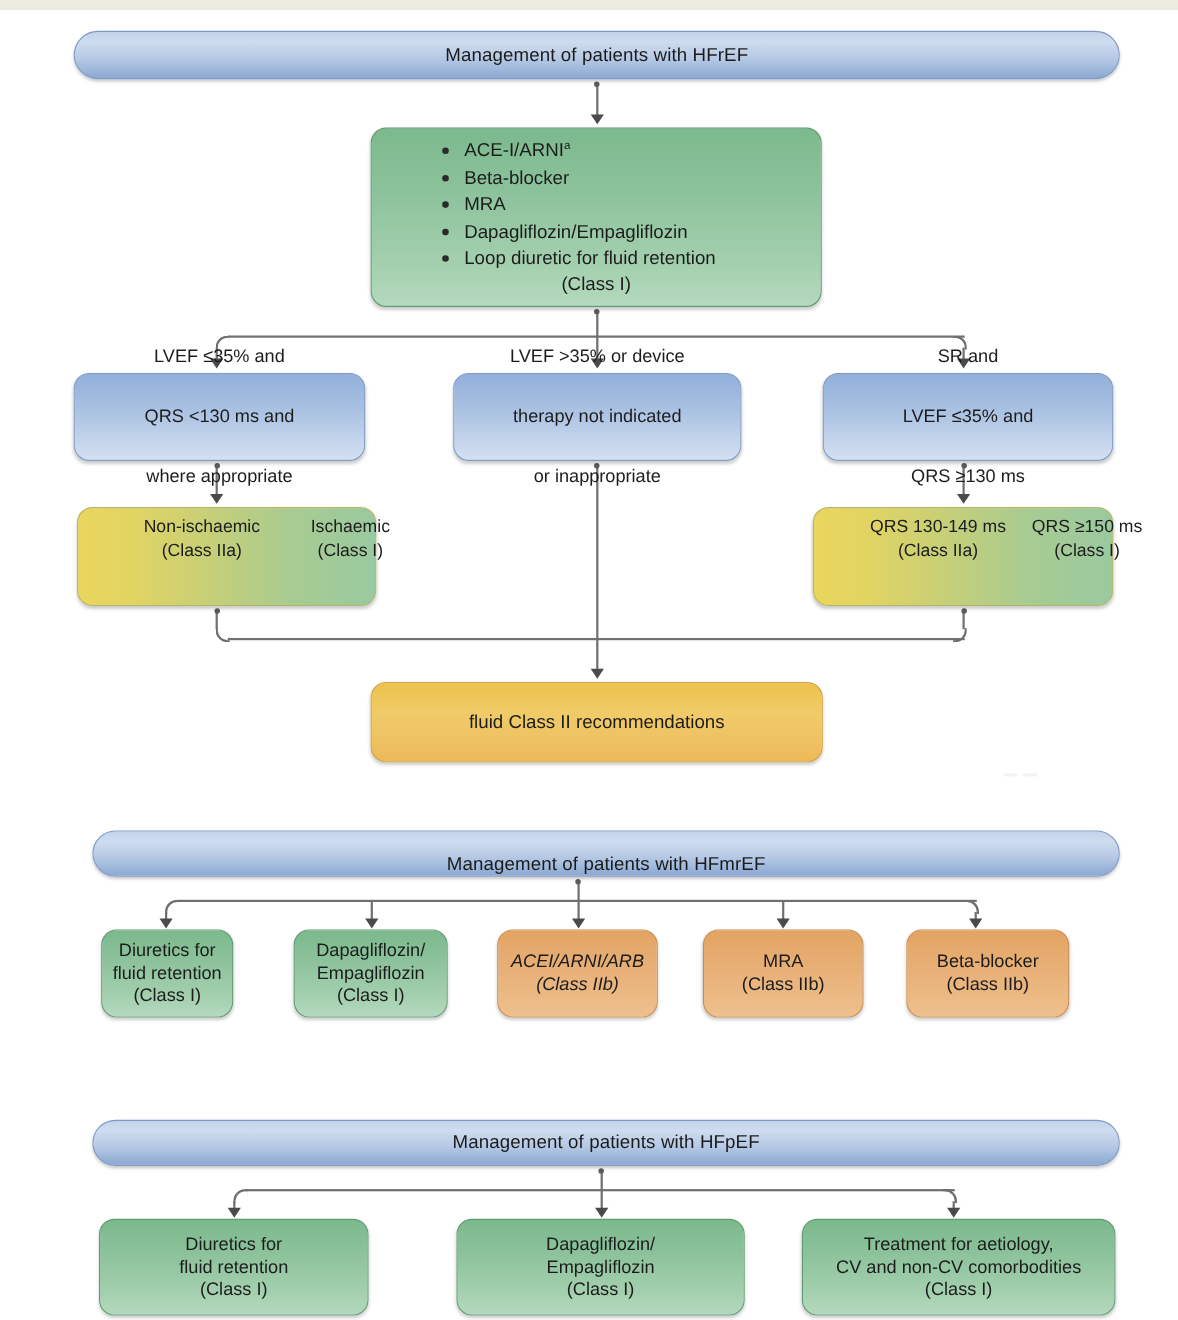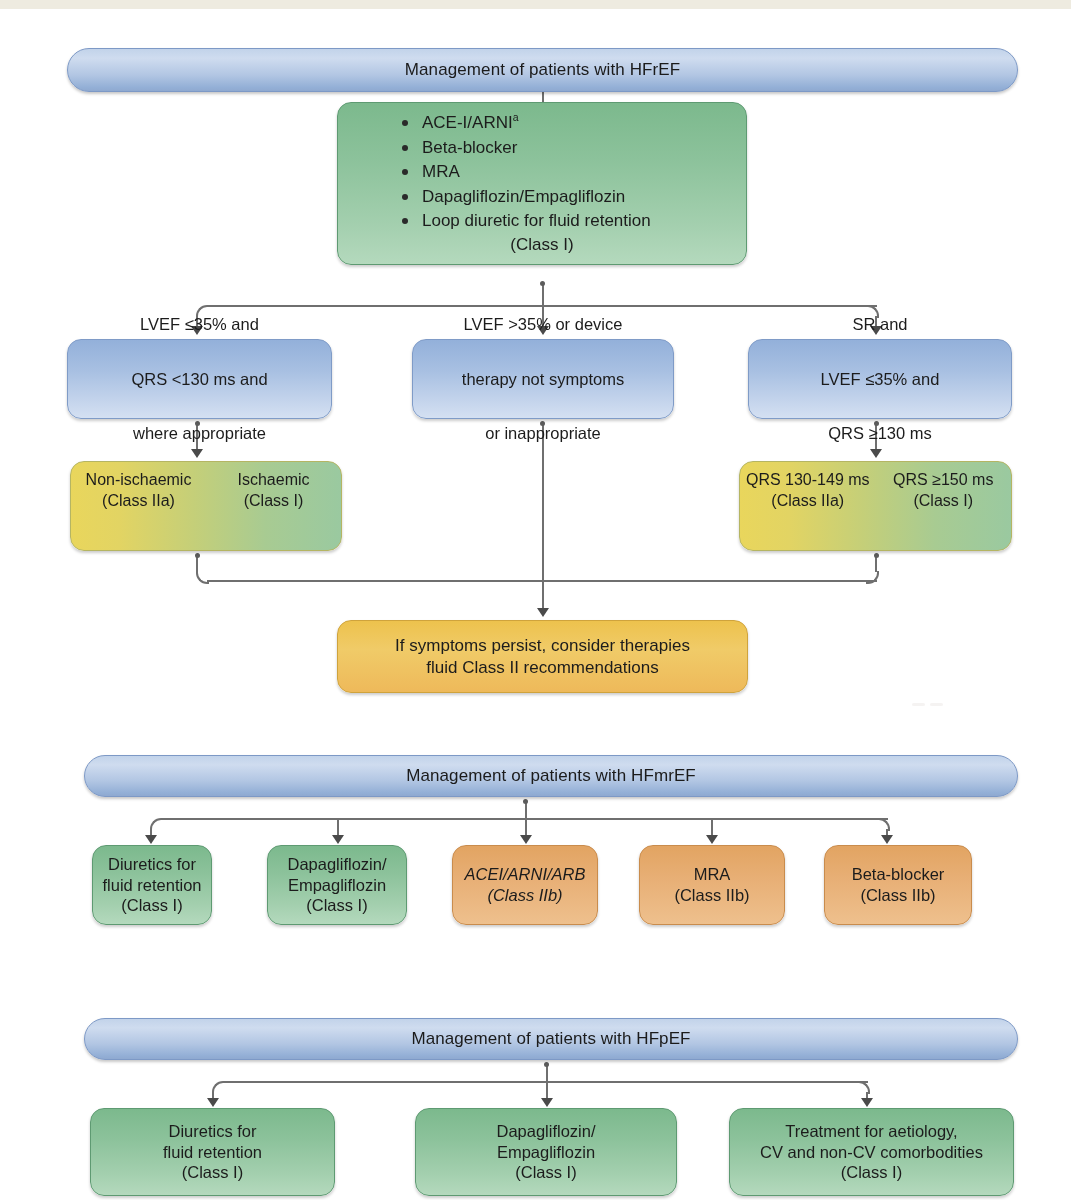--- a/index.html
+++ b/index.html
@@ -75,21 +75,21 @@
   .splitbox{
     background:linear-gradient(to right,#e9d65c 0%,#e2d463 18%,#c5cf78 45%,#a8cb92 72%,#9ac9a0 100%);
     border:1px solid #b5b563;
     box-shadow:0 2px 3px rgba(0,0,0,0.2);
     display:block;
     padding-top:8px;
   }
   .splitbox .title{
     font-weight:bold;font-size:17px;text-align:center;display:block;margin-bottom:3px;
   }
-  .splitcols{display:flex;width:100%;}
+  .splitcols{display:flex;width:100%;padding-left:45px;}
   .splitcols .col{flex:1;text-align:center;font-size:16px;line-height:1.3;}
 
   
   .bullets{
     display:block;
     width:100%;
     padding:0;
     box-sizing:border-box;
   }
   .bullets ul{margin:0;padding:0 0 0 84px;list-style:none;text-align:left;}
@@ -123,29 +123,29 @@
   .c-br{border-left:none;border-top:none;border-bottom-right-radius:11px;}
   .smudge{position:absolute;z-index:0;opacity:.16;background:#c2b7b0;border-radius:3px;}
 </style>
 </head>
 <body>
 
 <div class="top-strip"></div>
 
 <div class="canvas">
 
-  <div class="node pill" style="left:67px;top:28px;width:951px;height:44px;margin-top:20px;">
+  <div class="node pill" style="left:67px;top:28px;width:951px;height:44px;">
     <span class="ln">Management of patients with HFrEF</span>
   </div>
 
   <div class="dot" style="left:540px;top:74px;"></div>
   <div class="conn vline" style="left:541.5px;top:76px;height:30px;"></div>
   <div class="arrow" style="left:536.5px;top:104px;"></div>
 
-  <div class="node greenbox" style="left:337px;top:102px;width:410px;height:163px;">
+  <div class="node greenbox" style="left:337px;top:116px;width:410px;height:163px;">
     <div class="bullets">
       <ul>
         <li><span>ACE-I/ARNI</span><sup>a</sup></li>
         <li>Beta-blocker</li>
         <li>MRA</li>
         <li>Dapagliflozin/Empagliflozin</li>
         <li>Loop diuretic for fluid retention</li>
       </ul>
       <div class="classline">(Class I)</div>
     </div>
@@ -162,21 +162,21 @@
   <div class="arrow" style="left:536.5px;top:326px;"></div>
   <div class="arrow" style="left:870px;top:326px;"></div>
 
   <div class="node bluebox" style="left:67px;top:339px;width:265px;height:80px;">
     <span class="ln">LVEF ≤35% and</span>
     <span class="ln">QRS &lt;130 ms and</span>
     <span class="ln">where appropriate</span>
   </div>
   <div class="node bluebox" style="left:412px;top:339px;width:262px;height:80px;">
     <span class="ln">LVEF &gt;35% or device</span>
-    <span class="ln">therapy not symptoms</span>
+    <span class="ln">therapy not indicated</span>
     <span class="ln">or inappropriate</span>
   </div>
   <div class="node bluebox" style="left:748px;top:339px;width:264px;height:80px;">
     <span class="ln">SR and</span>
     <span class="ln">LVEF ≤35% and</span>
     <span class="ln">QRS ≥130 ms</span>
   </div>
 
   <div class="dot" style="left:195px;top:421px;"></div>
   <div class="conn vline" style="left:196px;top:423px;height:28px;"></div>
@@ -218,28 +218,27 @@
   <div class="dot" style="left:195px;top:553px;"></div>
   <div class="conn vline" style="left:196px;top:555px;height:17px;"></div>
   <div class="corner c-bl" style="left:196px;top:571px;"></div>
   <div class="dot" style="left:874px;top:553px;"></div>
   <div class="conn vline" style="left:875px;top:555px;height:17px;"></div>
   <div class="corner c-br" style="left:866px;top:571px;"></div>
   <div class="conn hline" style="left:207px;top:580px;width:670px;"></div>
   <div class="arrow" style="left:536.5px;top:608px;"></div>
 
   <div class="node amberbox" style="left:337px;top:620px;width:411px;height:73px;">
-    <span class="ln">If symptoms persist, consider therapies</span>
     <span class="ln">fluid Class II recommendations</span>
   </div>
 
   <div class="smudge" style="left:912px;top:703px;width:13px;height:3px;"></div>
   <div class="smudge" style="left:930px;top:703px;width:13px;height:3px;"></div>
 
-  <div class="node pill" style="left:84px;top:755px;width:934px;height:42px;">
+  <div class="node pill" style="left:84px;top:755px;width:934px;height:42px;justify-content:flex-end;">
     <span class="ln">Management of patients with HFmrEF</span>
   </div>
 
   <div class="dot" style="left:523px;top:799px;"></div>
   <div class="conn vline" style="left:524.5px;top:801px;height:36px;"></div>
   <div class="conn hline" style="left:161px;top:818px;width:727px;"></div>
   <div class="corner c-tl" style="left:150px;top:818px;"></div>
   <div class="corner c-tr" style="left:877px;top:818px;"></div>
   <div class="conn vline" style="left:150px;top:829px;height:9px;"></div>
   <div class="conn vline" style="left:337px;top:820px;height:18px;"></div>

